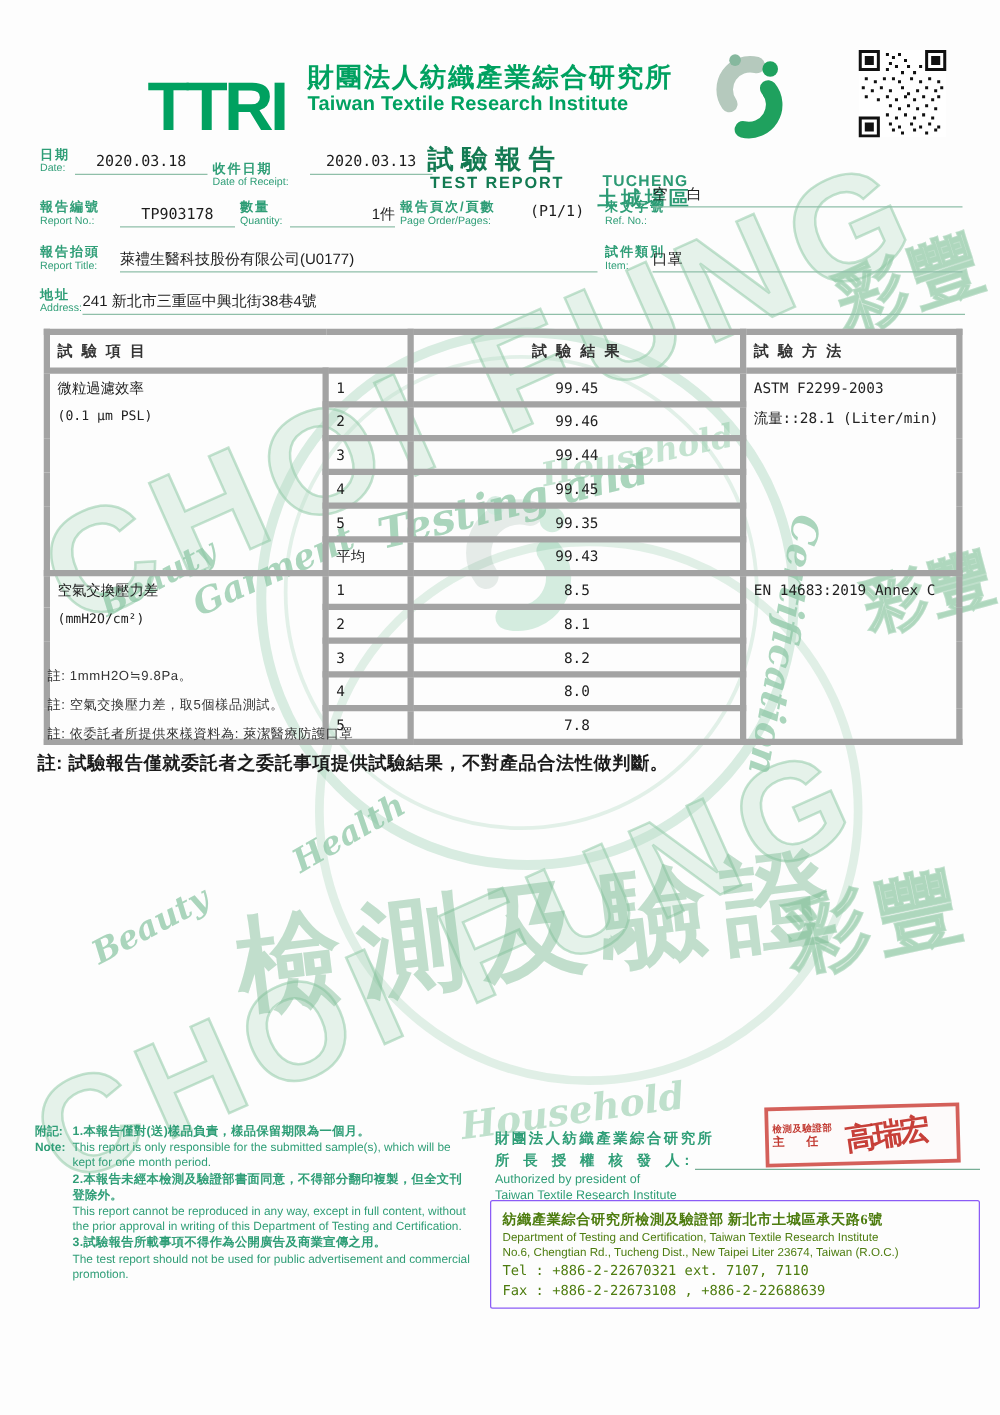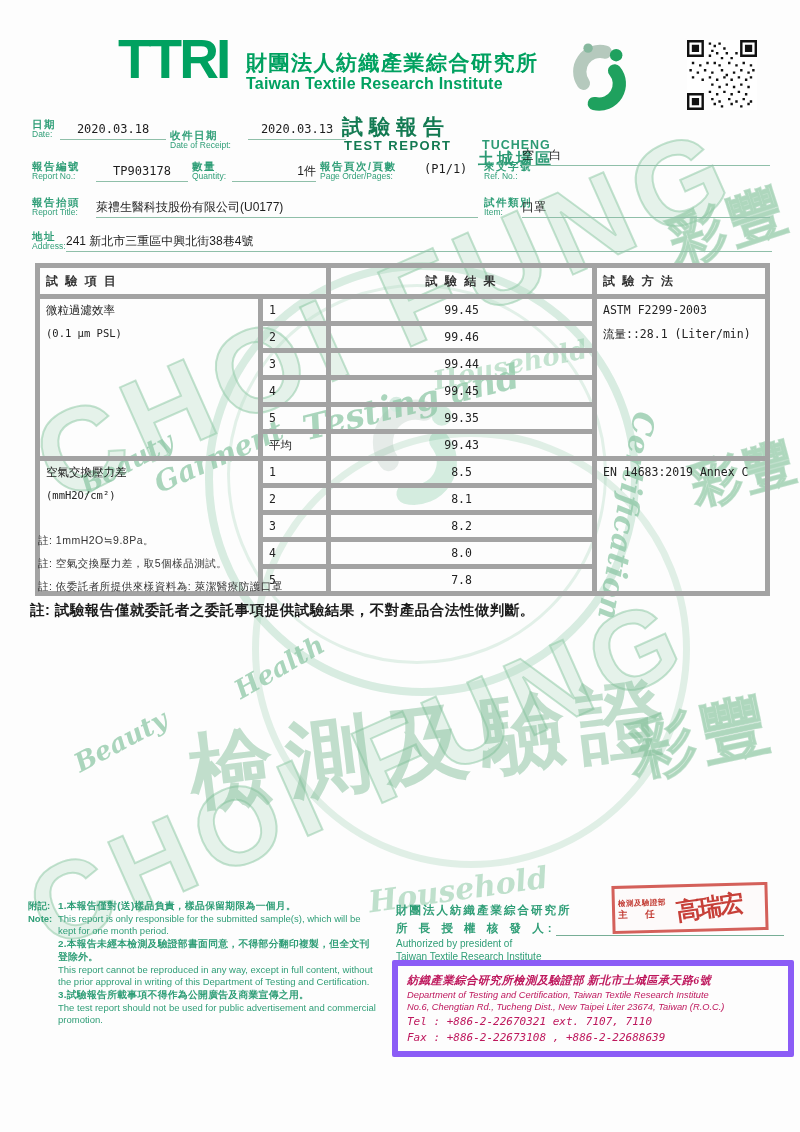--- a/index.html
+++ b/index.html
@@ -54,21 +54,21 @@
   
   .fnotes{width:348px;color:#2f9e77;font-size:9.5px;line-height:1.32;}
   .fn-line{display:flex;}
   .fn-gut{width:30px;flex:0 0 30px;font-weight:700;}
   .fn-zh{font-size:9.8px;font-weight:700;letter-spacing:0.3px;}
   .auth{color:#2f9e77;}
   .auth .a-org{font-size:11.5px;font-weight:700;letter-spacing:2px;}
   .auth .a-line{display:flex;align-items:flex-end;width:388px;font-size:11.5px;font-weight:700;letter-spacing:4px;margin-top:3px;}
   .auth .a-ul{flex:1;border-bottom:1.5px solid #77ae96;height:12px;}
   .auth .a-en{font-size:10px;margin-top:2px;}
-  .cbox{width:372px;border:6px solid #8b5cf6;border-radius:2px;padding:7px 9px;color:#be185d;font-style:italic;}
+  .cbox{width:372px;border:1px solid #8b5cf6;border-radius:2px;padding:7px 9px;color:#4d7c0f;}
   .cbox .c-zh{font-size:11.3px;font-weight:700;letter-spacing:0.5px;font-family:"Liberation Serif",serif;}
   .cbox .c-en{font-size:9.3px;margin-top:2px;}
   .cbox .c-tel{font-size:11px;margin-top:3px;font-family:"DejaVu Sans Mono",monospace;}
   .stamp{display:flex;align-items:center;border:3px solid rgba(201,58,50,0.8);
          background:rgba(255,245,244,0.25);transform:rotate(-1.5deg);z-index:2;}
   .stamp .s-left{width:62px;color:#c23a32;line-height:1.25;padding-left:3px;}
   .stamp .s-dept{font-size:7.5px;font-weight:700;letter-spacing:0.5px;}
   .stamp .s-title{font-size:9.5px;font-weight:700;letter-spacing:4px;}
   .stamp .s-sig{font-size:24px;font-weight:700;color:rgba(194,48,40,0.92);
          font-family:"Liberation Serif",serif;transform:rotate(-7deg);margin-left:-4px;letter-spacing:-2px;}
@@ -102,21 +102,21 @@
   <div class="wm wm-word" style="left:432px;top:350px;font-size:26px;transform:rotate(-12deg);color:rgba(150,205,172,0.55);">Household</div>
   <div class="wm wm-word" style="left:662px;top:415px;font-size:30px;transform:rotate(100deg);transform-origin:0 0;">Certification</div>
   <div class="wm wm-word" style="left:230px;top:652px;font-size:26px;transform:rotate(-30deg);">Health</div>
   <div class="wm wm-word" style="left:70px;top:726px;font-size:26px;transform:rotate(-28deg);">Beauty</div>
   <div class="wm wm-word" style="left:368px;top:872px;font-size:30px;transform:rotate(-8deg);color:rgba(150,205,172,0.6);">Household</div>
 
   <div class="wm wm-seal" style="left:188px;top:688px;font-size:84px;transform:rotate(-7deg);">檢測及驗證</div>
 
   <div class="fg">
 
-    <div class="abs logotype" style="left:118px;top:32px;">TTRI</div>
+    <div class="abs logotype" style="left:118px;top:58px;">TTRI</div>
     <div class="abs" style="left:246px;top:51px;">
       <div class="org-zh">財團法人紡織產業綜合研究所</div>
       <div class="org-en">Taiwan Textile Research Institute</div>
     </div>
 
     <svg class="abs" style="left:558px;top:38px;" width="82" height="78" viewBox="0 0 100 100">
       <path d="M30 58 A26 26 0 0 1 58 18" stroke="#b5c9bd" stroke-width="17" fill="none" stroke-linecap="round"></path>
       <circle cx="36" cy="13" r="6" fill="#86b89e"></circle>
       <path d="M70 42 A26 26 0 0 1 44 84" stroke="#1fa15e" stroke-width="17" fill="none" stroke-linecap="round"></path>
       <circle cx="72" cy="22" r="8" fill="#1fa15e"></circle>

